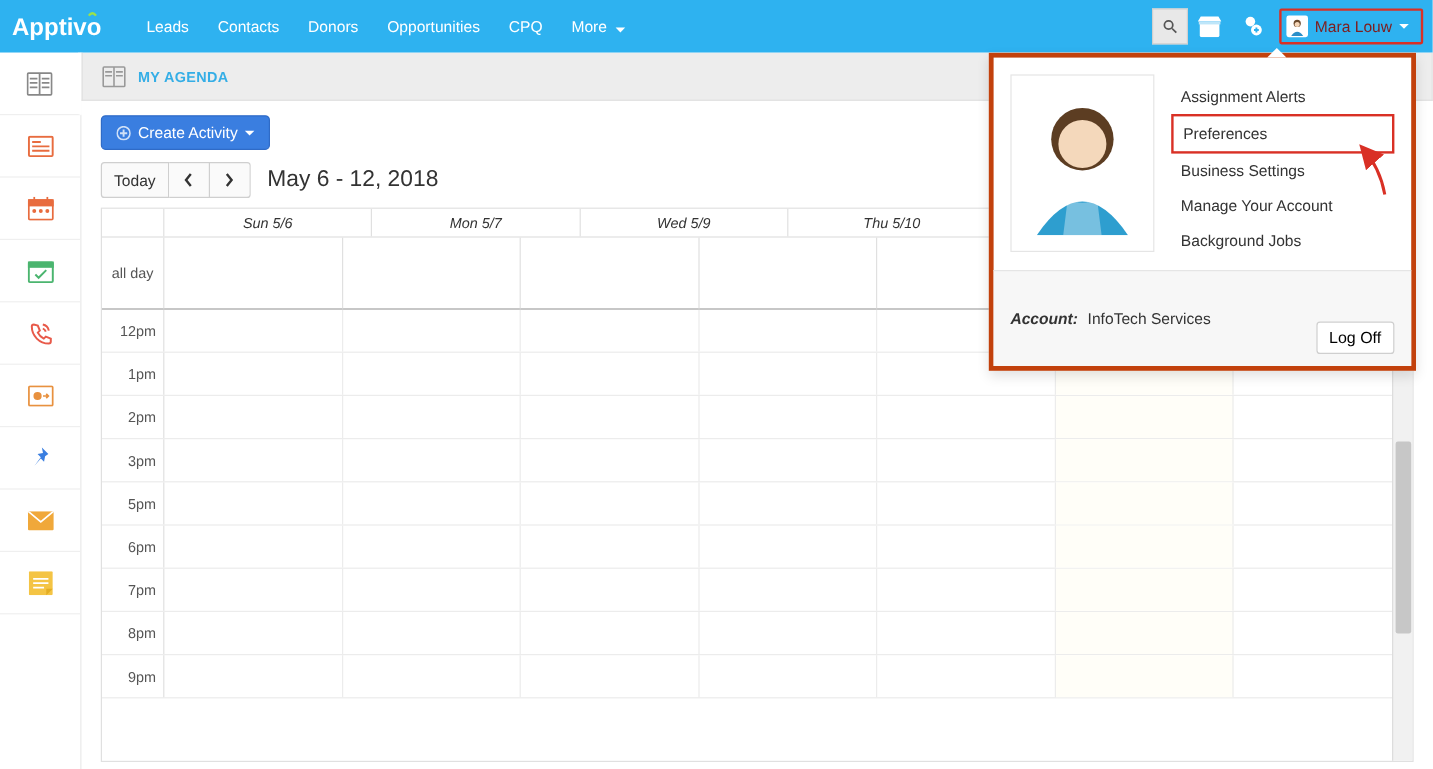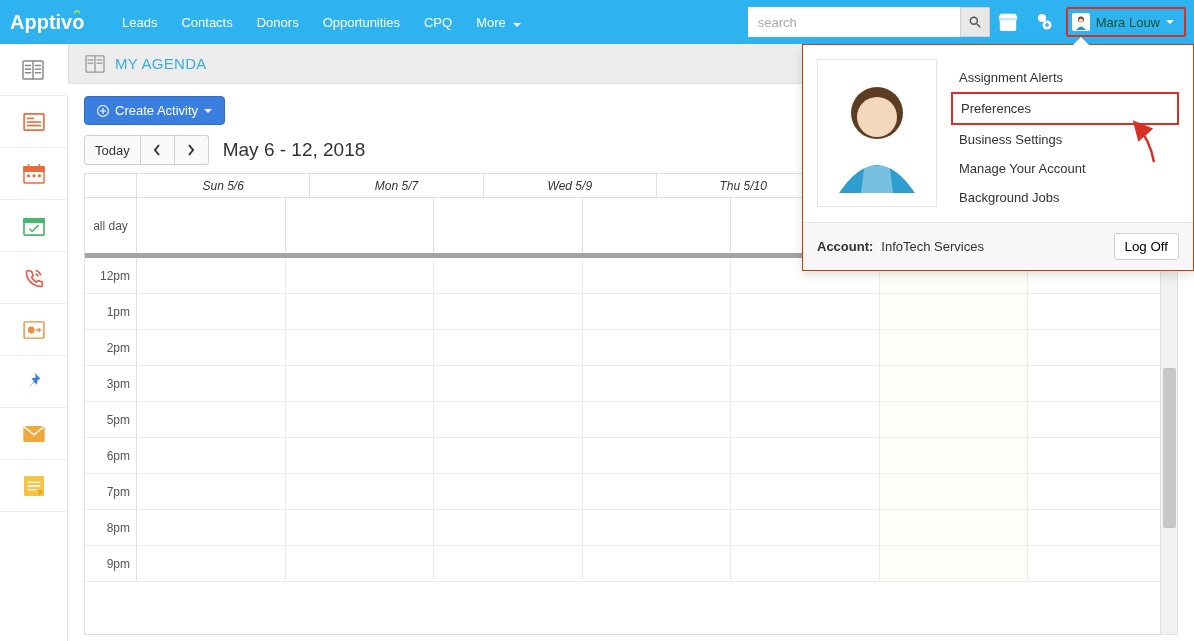--- a/index.html
+++ b/index.html
@@ -22,21 +22,21 @@
 
 
 .main { display: flex; height: 597px; }
 .leftrail { width: 68px; background: #fff; border-right: 1px solid #e5e5e5; }
 .railbtn { height: 52px; border-bottom: 1px solid #efefef; display: flex; align-items: center; justify-content: center; cursor: pointer; }
 .railbtn.active { background: #fff; border-right: 3px solid #fff; margin-right: -1px; }
 
 .content { flex: 1; background: #fff; position: relative; }
 
 .pagehdr { height: 40px; background: #ededed; border: 1px solid #e0e0e0; border-top: none; display: flex; align-items: center; padding: 0 16px; gap: 10px; }
-.pagehdr .ttl { color: #35aee6; font-weight: 400; font-size: 15px; letter-spacing: .3px; }
+.pagehdr .ttl { color: #35aee6; font-weight: 700; font-size: 12px; letter-spacing: .3px; }
 .hdr-icon { color: #888; }
 
 .toolbar { padding: 12px 16px 10px; display: flex; align-items: center; gap: 10px; }
 .btn-primary { background: #3a7ee0; color: #fff; border: 1px solid #2f6bc7; padding: 6px 12px; border-radius: 4px; font-size: 13px; cursor: pointer; display: inline-flex; align-items: center; gap: 6px; }
 
 .calnav { display: flex; align-items: center; gap: 0; padding: 0 16px 8px; }
 .todaybtn, .navarrow { border: 1px solid #cfcfcf; background: #fafafa; height: 30px; display: inline-flex; align-items: center; justify-content: center; cursor: pointer; }
 .todaybtn { padding: 0 10px; border-radius: 3px 0 0 3px; }
 .navarrow { width: 34px; border-left: none; }
 .navarrow.last { border-radius: 0 3px 3px 0; }
@@ -46,43 +46,43 @@
 .viewbtn.active { background: #e8e8e8; font-weight: 700; }
 .viewbtn:first-child { border-radius: 3px 0 0 3px; }
 .viewbtn:last-child { border-left: none; border-radius: 0 3px 3px 0; }
 
 
 .calgrid { border: 1px solid #e0e0e0; margin: 0 16px; height: 462px; overflow: hidden; position: relative; }
 .dayhdr { display: flex; height: 24px; background: #fff; border-bottom: 1px solid #e0e0e0; }
 .timecol-hdr { width: 52px; border-right: 1px solid #e0e0e0; }
 .dayhdr .dh { flex: 1; text-align: center; font-size: 12px; line-height: 24px; border-right: 1px solid #e0e0e0; font-style: italic; }
 .dayhdr .dh.today { background: #fff7e0; }
-.alldayrow { display: flex; height: 60px; border-bottom: 5px solid #a3a3a3; }
+.alldayrow { display: flex; height: 60px; border-bottom: 1px solid #a3a3a3; }
 .alldaylbl { width: 52px; border-right: 1px solid #e0e0e0; display: flex; align-items: center; justify-content: center; font-size: 12px; color: #555; }
 .alldayrow .adc { flex: 1; border-right: 1px solid #e0e0e0; }
 .alldayrow .adc.today { background: #fffdf2; }
 .scrollarea { position: relative; height: 377px; overflow: hidden; }
 .hrow { display: flex; height: 36px; border-bottom: 1px solid #ececec; }
 .hrow .hlabel { width: 52px; border-right: 1px solid #e0e0e0; text-align: right; padding-right: 6px; font-size: 12px; color: #555; line-height: 36px; }
 .hrow .hcell { flex: 1; border-right: 1px solid #ececec; }
 .hrow .hcell.today { background: #fffef8; }
 .vscroll { position: absolute; right: 0; top: 0; width: 17px; height: 100%; background: #f1f1f1; border-left: 1px solid #ddd; }
 .vscroll .thumb { position: absolute; left: 2px; width: 13px; background: #c7c7c7; border-radius: 2px; }
 
 
-.userpanel { position: absolute; top: 44px; right: 0; width: 392px; background: #fff; border: 1px solid #c2410c; box-shadow: 0 4px 10px rgba(0,0,0,.12); z-index: 20; }
+.userpanel { position: absolute; top: 44px; right: 14px; width: 356px; background: #fff; border: 4px solid #c2410c; box-shadow: 0 4px 10px rgba(0,0,0,.12); z-index: 20; }
 .userpanel::before { content: ""; position: absolute; top: -8px; right: 104px; width: 0; height: 0; border-left: 8px solid transparent; border-right: 8px solid transparent; border-bottom: 8px solid #fff; }
 .panel-top { display: flex; gap: 14px; padding: 14px 14px 0; }
 .panel-avatar { width: 120px; height: 148px; border: 1px solid #e5e5e5; display: flex; align-items: center; justify-content: center; }
 .panel-links { flex: 1; display: flex; flex-direction: column; padding-top: 4px; }
 .panel-links .plink { padding: 7px 8px; font-size: 13px; color: #333; cursor: pointer; text-align: left; }
 .panel-links .plink.highlight { border: 2px solid #d93025; }
 .panel-foot { margin-top: 10px; padding: 10px 14px; background: #f7f7f7; border-top: 1px solid #e5e5e5; display: flex; align-items: center; gap: 8px; font-size: 13px; }
-.panel-foot .logoff { margin-left: auto; background: #fff; border: 1px solid #cfcfcf; border-radius: 3px; padding: 5px 10px; cursor: pointer; }
-.panel-foot .acclbl { font-weight: 700; }
+.panel-foot .logoff { margin-left: auto; background: #fff; border: 1px solid #cfcfcf; border-radius: 3px; padding: 5px 10px; cursor: pointer; margin-top: 32px; }
+.panel-foot .acclbl { font-weight: 700; font-style: italic; }
 
 
 .anno-arrow { position: absolute; z-index: 30; pointer-events: none; }
 
 
 svg { display: block; }
 </style>
 </head>
 <body>
 
@@ -99,21 +99,20 @@
       <span class="navitem">Donors</span>
       <span class="navitem">Opportunities</span>
       <span class="navitem">CPQ</span>
     </div>
   <div class="navitem">
     <span>More</span>
     <span class="caret" style="display:inline-block;margin-left:4px;"></span>
   </div>
   <div class="spacer"></div>
   <div class="searchwrap">
-    <input type="text" placeholder="search" style="">
     <div class="sbtn">
       <svg width="14" height="14" viewBox="0 0 24 24" fill="none" stroke="#555" stroke-width="2.5">
           <circle cx="10" cy="10" r="6"></circle>
           <line x1="15" y1="15" x2="21" y2="21"></line>
         </svg>
     </div>
   </div>
   <div class="topicon">
     <svg width="20" height="18" viewBox="0 0 24 22" fill="#fff">
         <path d="M2 8 h20 v12 a2 2 0 0 1 -2 2 h-16 a2 2 0 0 1 -2 -2 z"></path>
@@ -129,21 +128,21 @@
       </svg>
   </div>
   <div class="userchip">
     <span class="avatar">
       <svg width="16" height="16" viewBox="0 0 32 32">
           <circle cx="16" cy="11" r="6" fill="#6b4a2d"></circle>
           <circle cx="16" cy="13" r="4.2" fill="#f5d6b8"></circle>
           <path d="M6 32 q10 -14 20 0 z" fill="#2a8fc9"></path>
         </svg>
     </span>
-    <span style="color:#14532d;">Mara Louw</span>
+    <span style="color:#7f1d1d;">Mara Louw</span>
     <span class="caret"></span>
   </div>
 </div>
 
 <div class="main">
   <div class="leftrail">
     <div class="railbtn active">
       <svg width="22" height="20" viewBox="0 0 24 22" fill="none" stroke="#888" stroke-width="1.6">
           <rect x="1" y="1" width="22" height="20" rx="1"></rect>
           <line x1="12" y1="1" x2="12" y2="21"></line>

